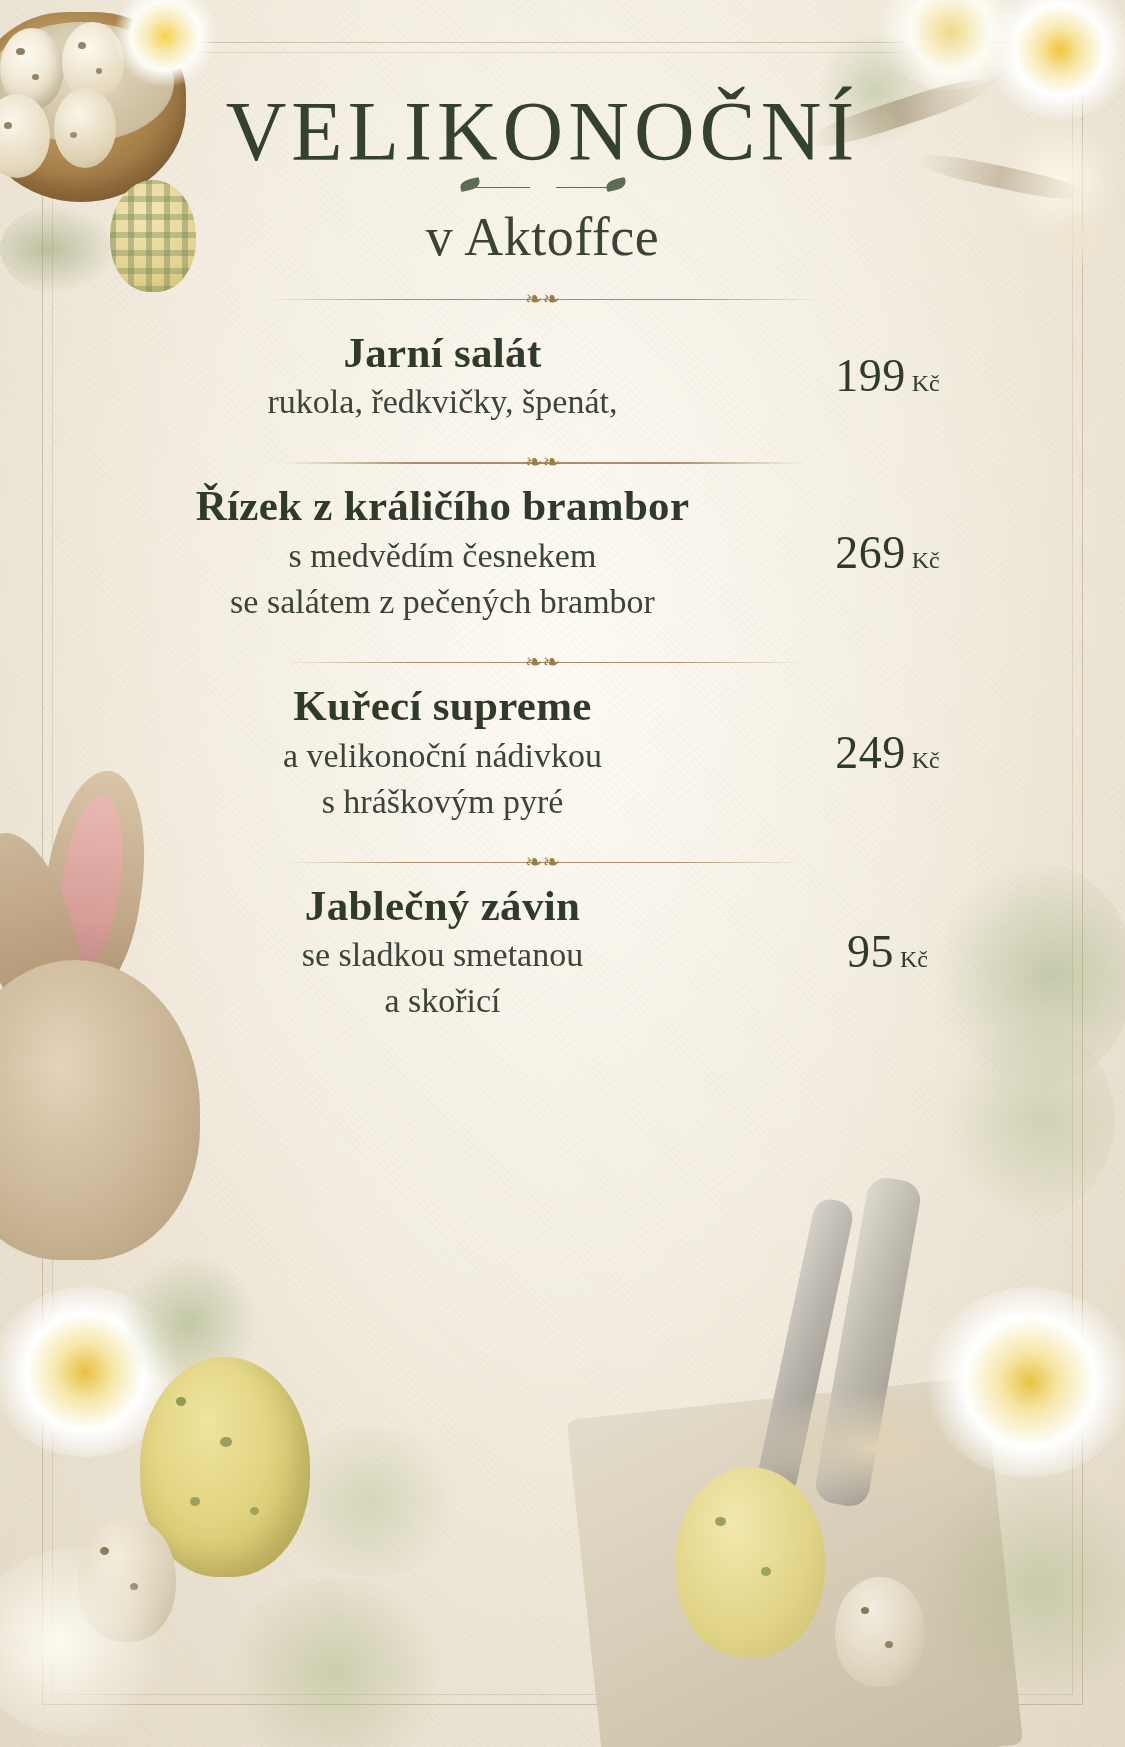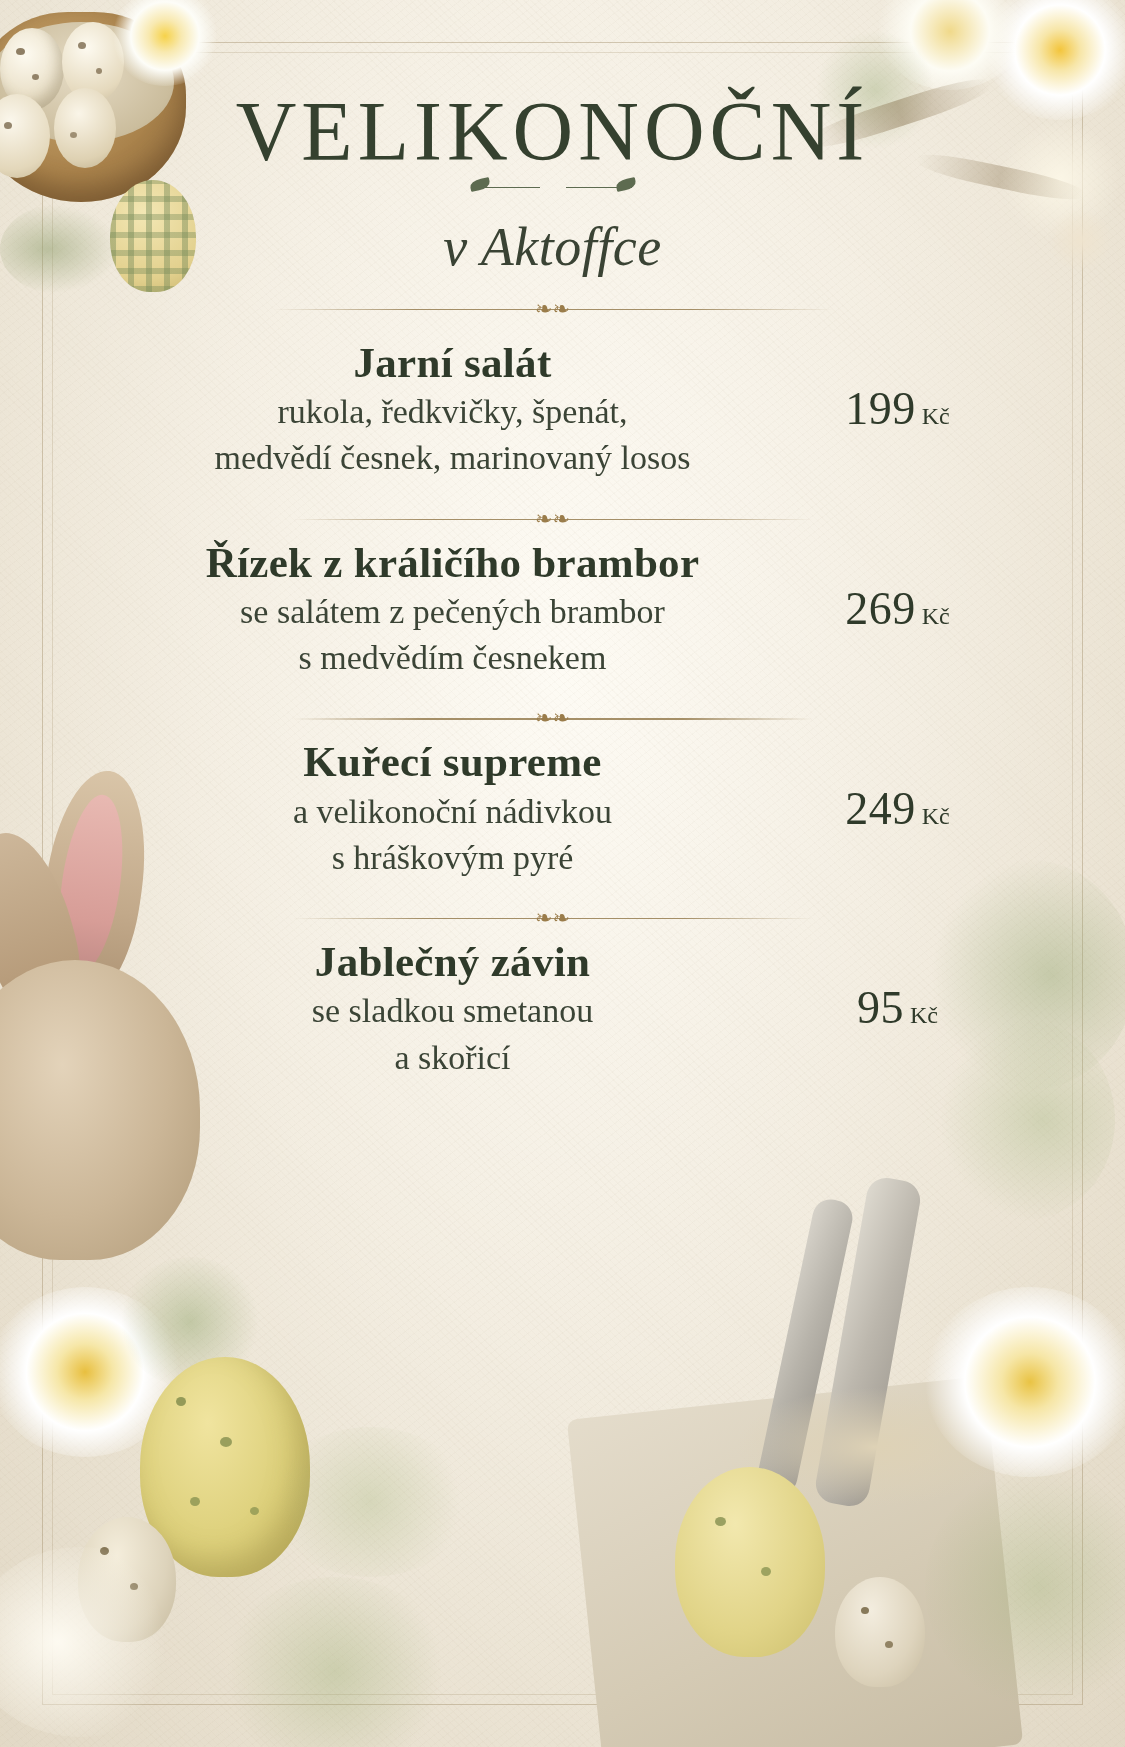--- a/index.html
+++ b/index.html
@@ -66,21 +66,20 @@
   .right-mid { right: -10px; top: 860px; width: 230px; height: 380px; }
 
   .blob { position: absolute; border-radius: 50%; }
 
   
   .content {
     position: relative;
     z-index: 5;
     width: 1085px;
     text-align: center;
-    padding-left: 10px;
   }
 
   .title-block { padding-top: 92px; }
 
   .title-line1 {
     font-size: 84px;
     letter-spacing: 5px;
     color: #35412f;
     line-height: 0.95;
     font-weight: 400;
@@ -117,23 +116,22 @@
     background: #5d6b50;
     border-radius: 60% 10% 60% 10%;
     top: 3px;
   }
   .leaf-orn.left::after { left: 0; transform: rotate(-12deg); }
   .leaf-orn.right::after { right: 0; transform: rotate(168deg); }
 
   .subtitle {
     font-size: 54px;
     color: #3a4334;
-    margin-top: 16px;
+    margin-top: 6px;
     letter-spacing: 0.5px;
-    font-style: italic;
   }
 
   
   .flourish {
     position: relative;
     width: 520px;
     height: 26px;
     margin: 26px auto 6px auto;
   }
   .flourish .bar {
@@ -296,37 +294,36 @@
       <span class="bar"></span>
       <span class="knot">❧❧</span>
     </div>
 
     <div class="menu">
 
       <div class="item">
         <div class="item-text">
           <div class="item-name">Jarní salát</div>
           <div class="item-desc">rukola, ředkvičky, špenát,</div>
-          <div class="item-desc">medvědí česnek, marinovaný losos</div>
         </div>
         <div class="item-price">
           <span class="price-num">199</span><span class="price-cur">Kč</span>
         </div>
       </div>
 
       <div class="flourish">
         <span class="bar"></span>
         <span class="knot">❧❧</span>
       </div>
 
       <div class="item">
         <div class="item-text">
           <div class="item-name">Řízek z králičího brambor</div>
+          <div class="item-desc">s medvědím česnekem</div>
           <div class="item-desc">se salátem z pečených brambor</div>
-          <div class="item-desc">s medvědím česnekem</div>
         </div>
         <div class="item-price">
           <span class="price-num">269</span><span class="price-cur">Kč</span>
         </div>
       </div>
 
       <div class="flourish">
         <span class="bar"></span>
         <span class="knot">❧❧</span>
       </div>

